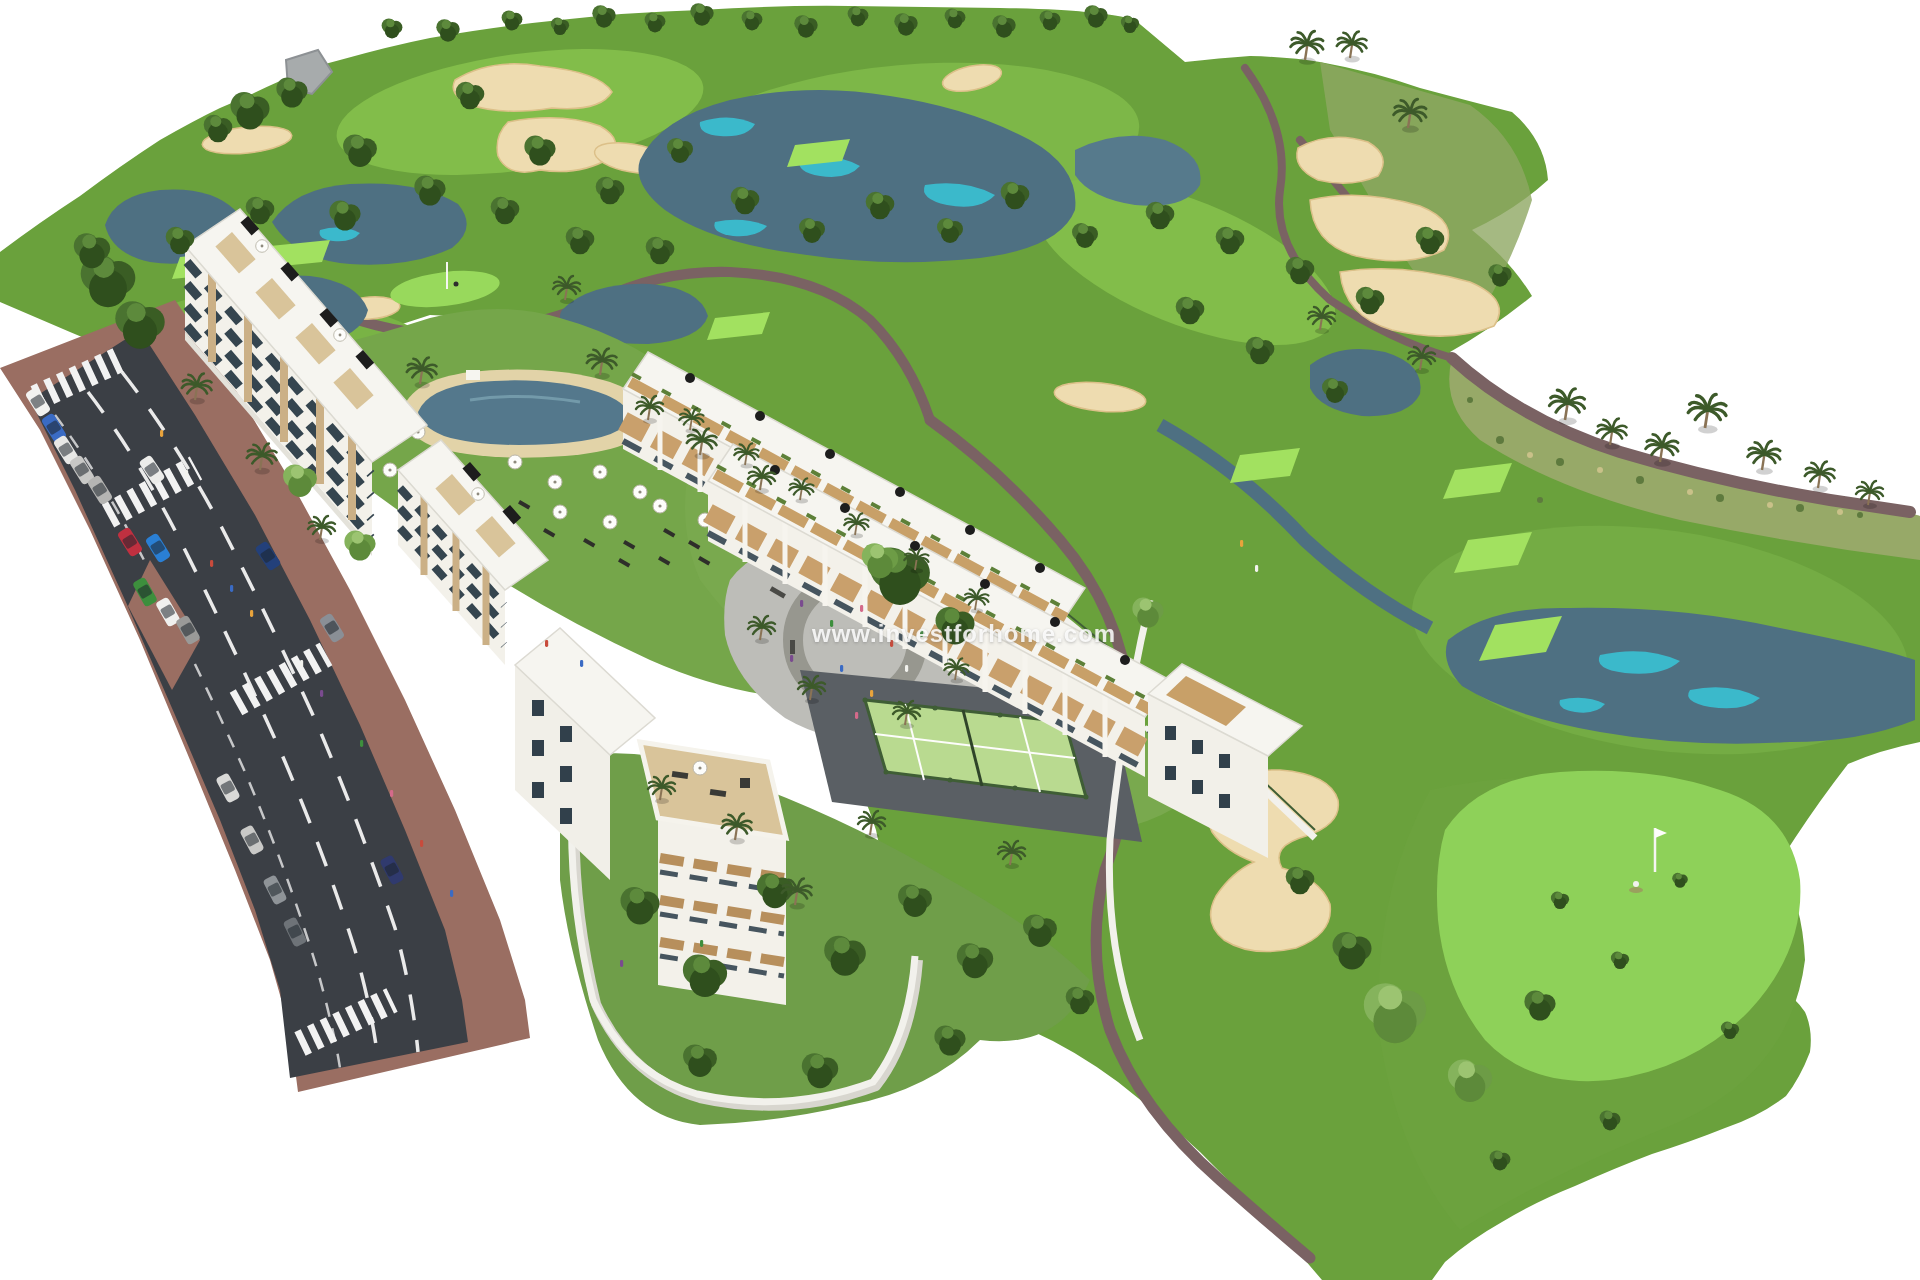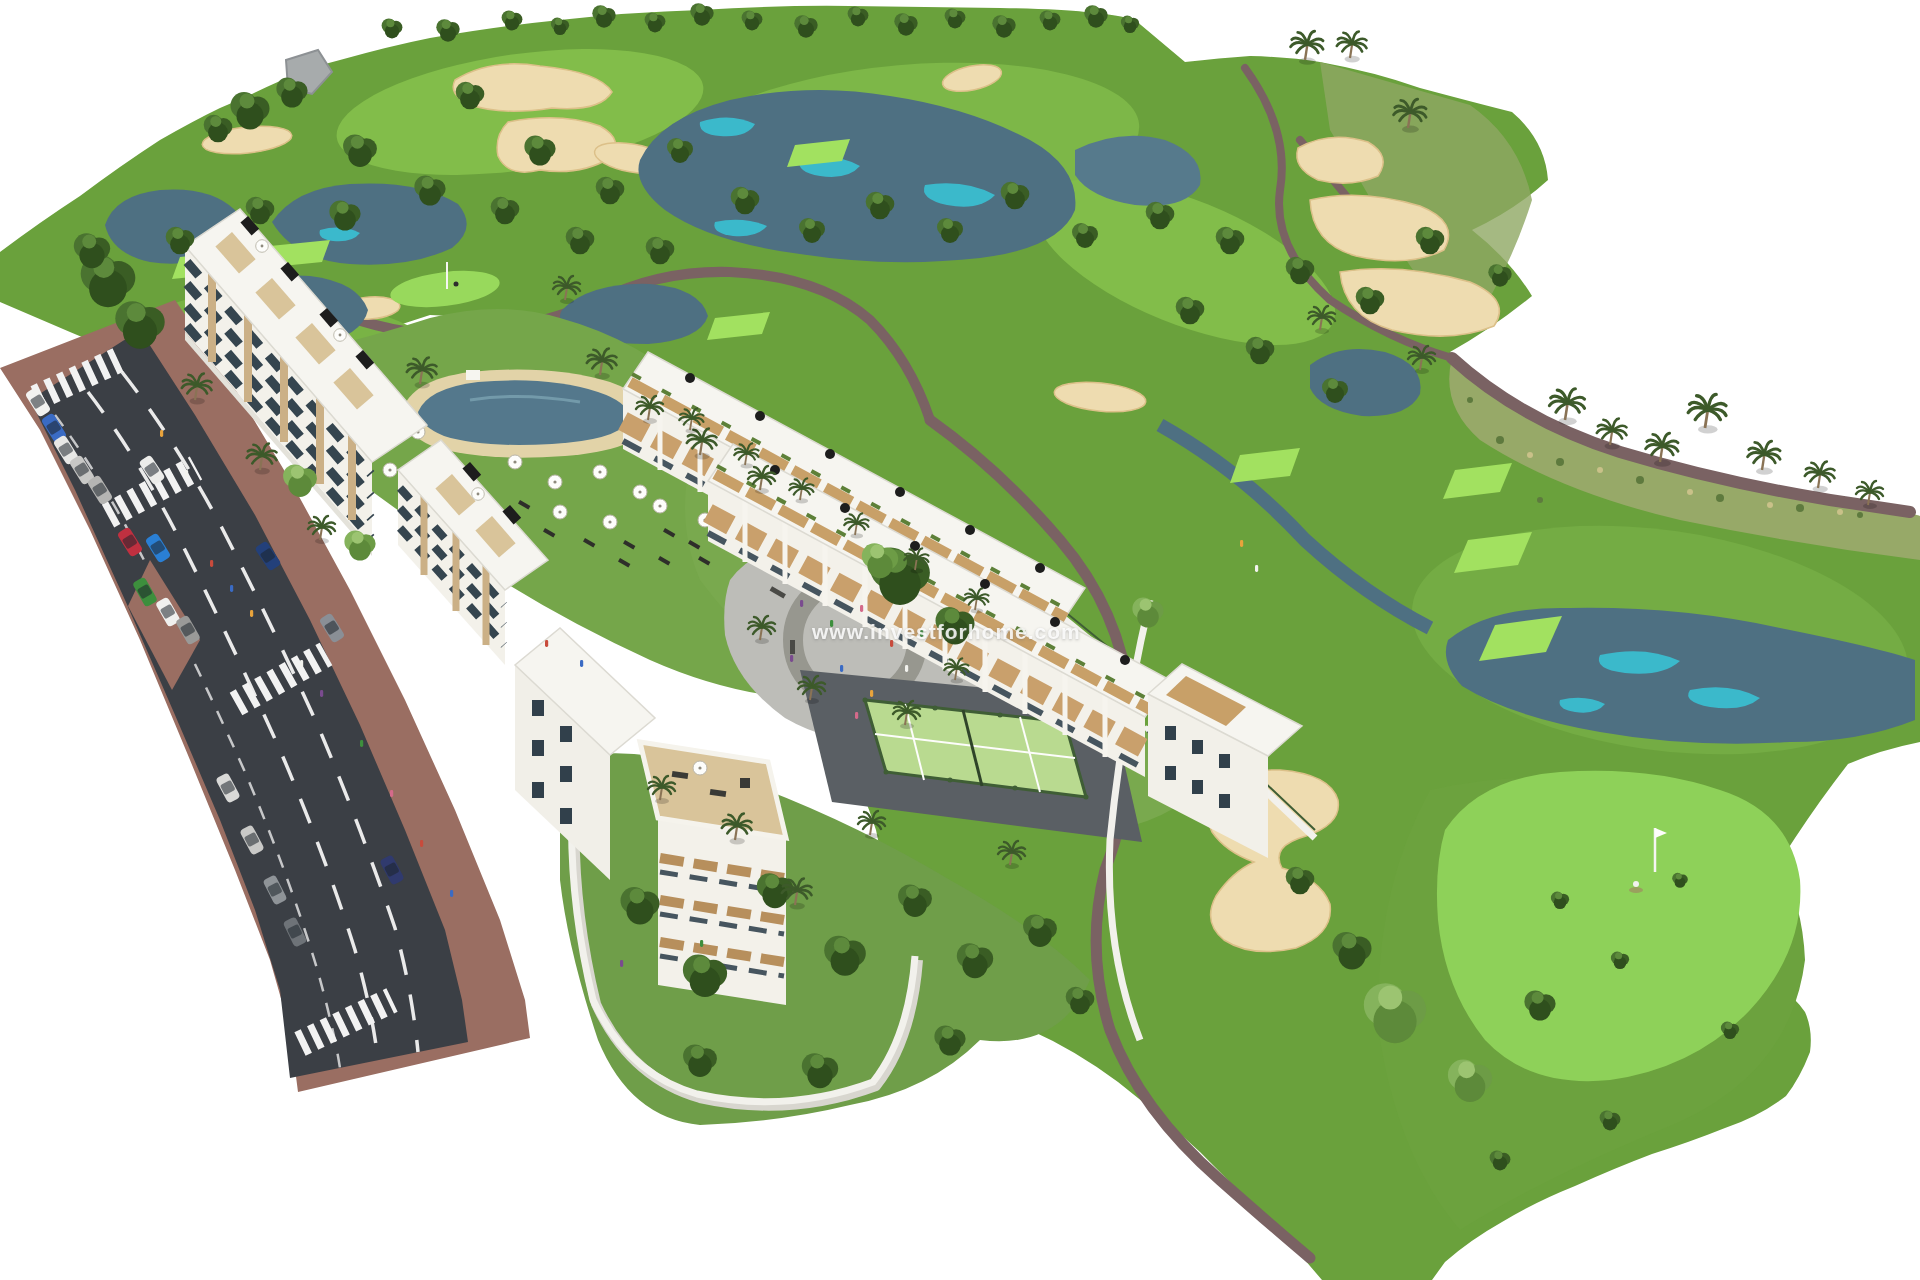--- a/index.html
+++ b/index.html
@@ -1,19 +1,19 @@
 <!DOCTYPE html>
 <html><head>
 <meta charset="utf-8">
 <style>
   html,body{margin:0;padding:0;background:#fff;}
   .stage{position:relative;width:1920px;height:1280px;overflow:hidden;background:#fff;
          font-family:"Liberation Sans",sans-serif;}
   .stage svg{position:absolute;inset:0;}
-  .watermark{position:absolute;left:812px;top:620px;font-size:21px;font-weight:bold;
+  .watermark{position:absolute;left:812px;top:620px;font-size:24px;font-weight:bold;
              letter-spacing:1px;color:rgba(255,255,255,0.85);
              text-shadow:0 1px 3px rgba(110,110,110,0.45);white-space:nowrap;user-select:none;}
 </style>
 </head>
 <body>
 
 <div class="stage">
 
 <svg viewBox="0 0 1920 1280" width="1920" height="1280">
 <defs>

